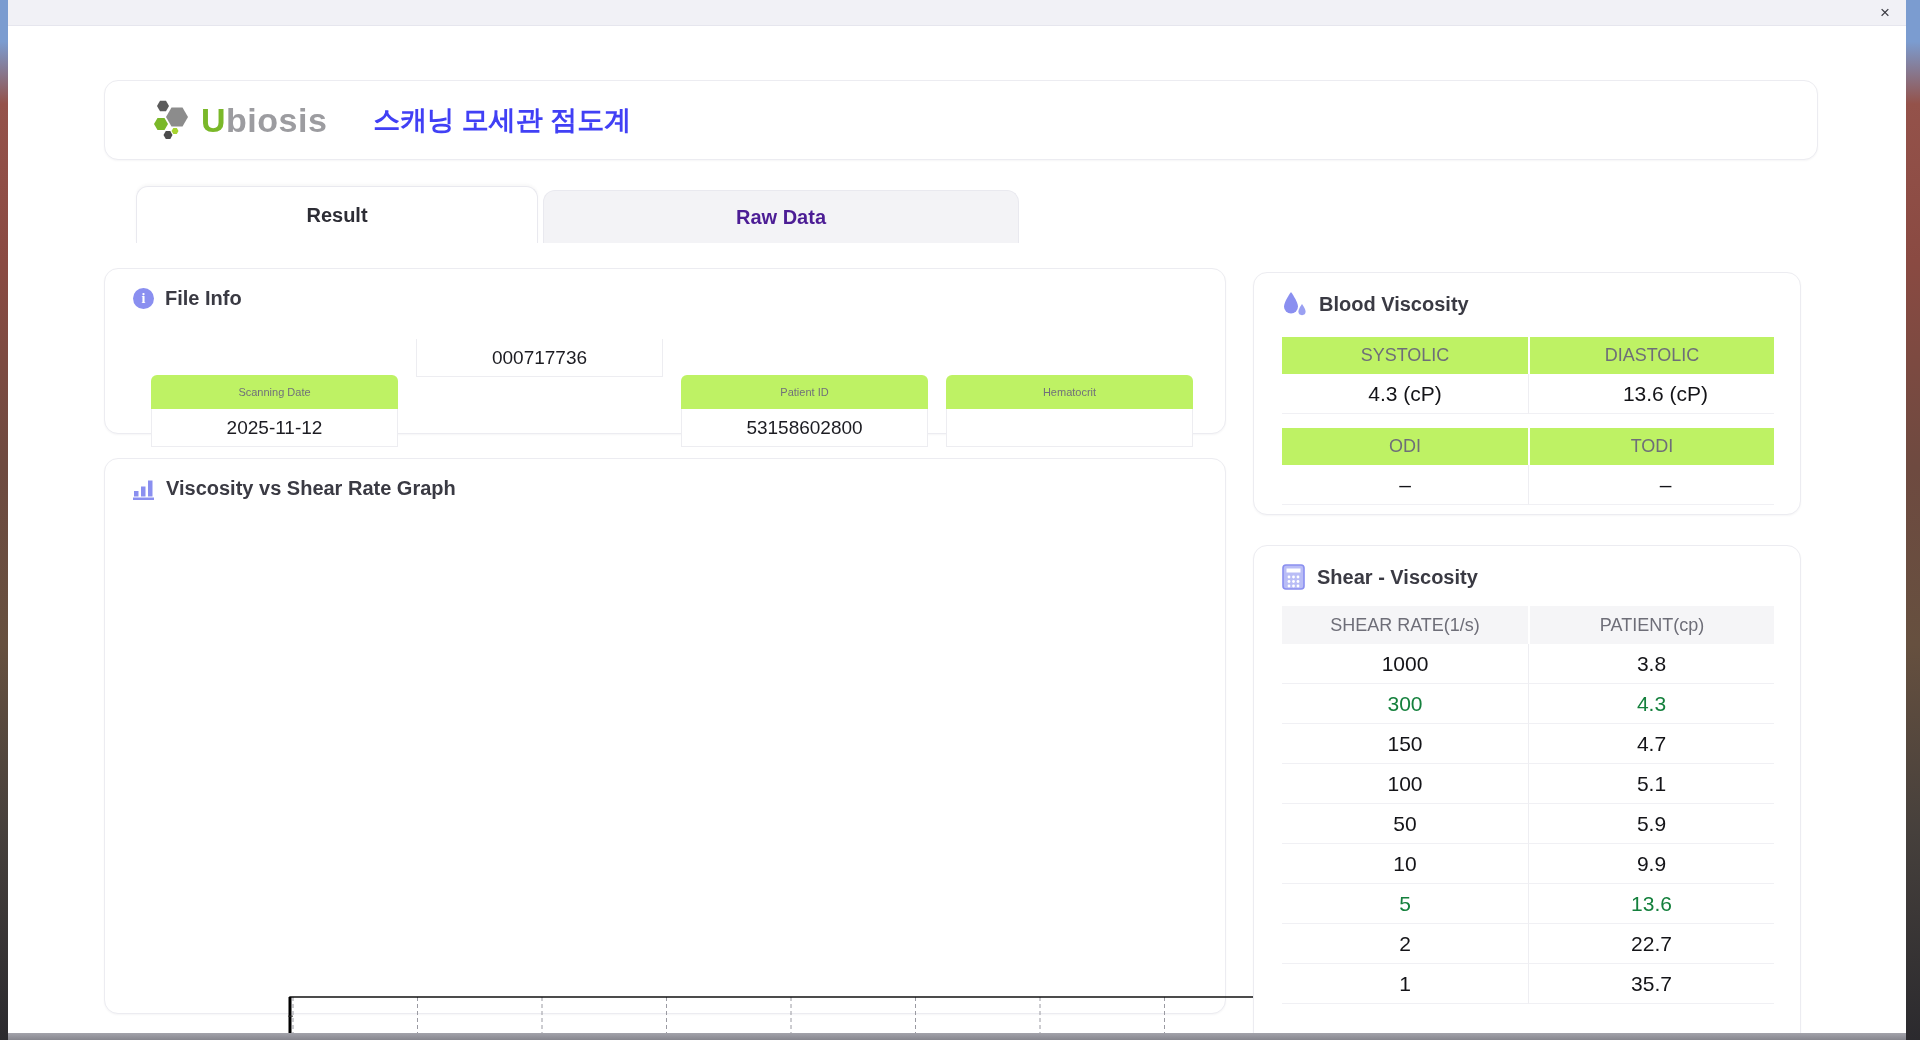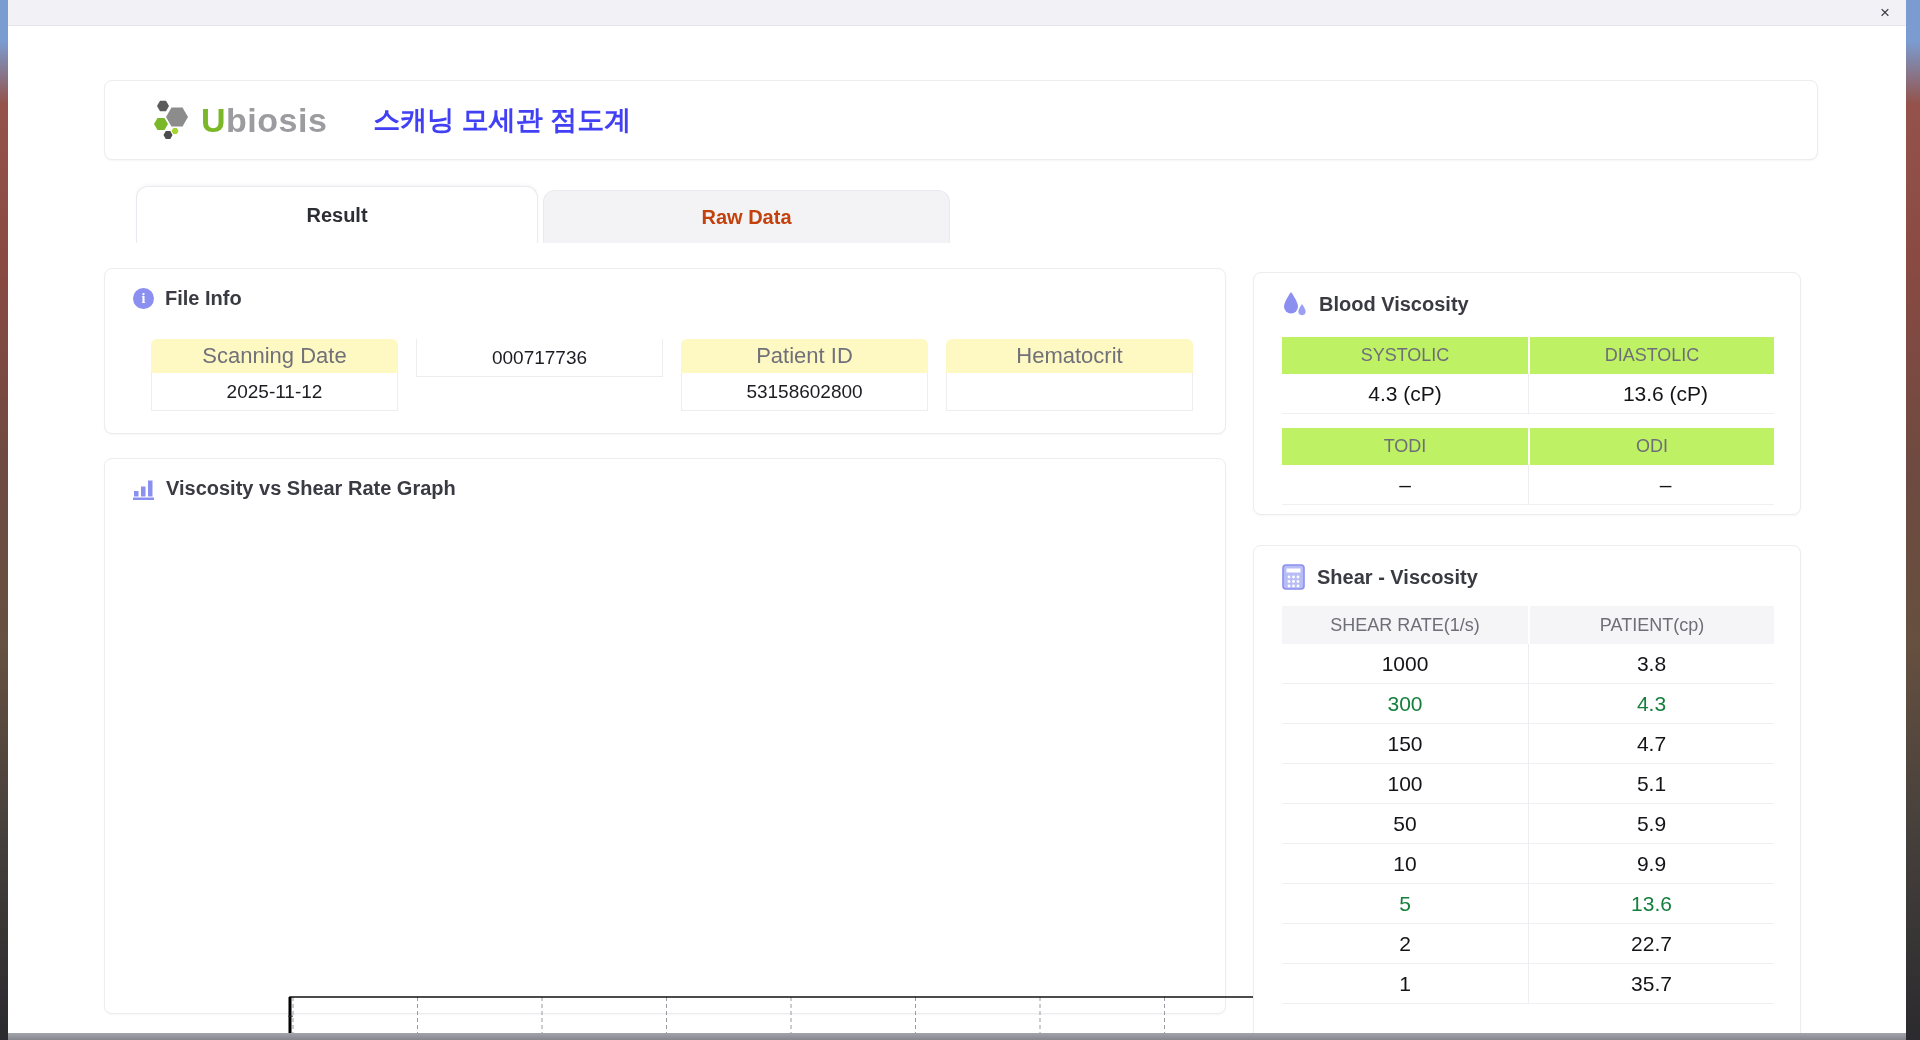--- a/index.html
+++ b/index.html
@@ -6,49 +6,49 @@
   *{box-sizing:border-box;}
   .screen{position:relative;width:1920px;height:1040px;overflow:hidden;
     font-family:"Liberation Sans",sans-serif;
     background:linear-gradient(180deg,#7b9cd0 0%,#7b9cd0 4%,#94524a 10%,#8a4a42 25%,#6e4a40 45%,#66503f 62%,#46403c 80%,#2b2a2e 100%);}
   .window{position:absolute;left:8px;top:0;right:14px;bottom:0;background:#ffffff;}
   .titlebar{position:absolute;left:0;top:0;right:0;height:26px;background:#f1f1f6;border-bottom:1px solid #e6e6ee;}
   .close{position:absolute;right:10px;top:2px;width:22px;height:22px;line-height:21px;text-align:center;
     font-size:17px;color:#3c3c44;cursor:default;}
   .bottombar{position:absolute;left:0;bottom:0;right:0;height:7px;background:linear-gradient(180deg,#a3a3ab,#86868e);}
 
-  .card{position:absolute;background:#fff;border:1px solid #ececf1;border-radius:8px;box-shadow:0 1px 2px rgba(20,20,40,.04);}
+  .card{position:absolute;background:#fff;border:1px solid #ececf1;border-radius:14px;box-shadow:0 1px 2px rgba(20,20,40,.04);}
   .card-title{position:absolute;left:28px;top:18px;display:flex;align-items:center;gap:11px;
     font-weight:bold;font-size:20px;color:#3a3a43;}
 
   
   .hdr-card{left:96px;top:80px;width:1714px;height:80px;display:flex;align-items:center;}
   .logo{display:flex;align-items:center;gap:8px;margin-left:46px;}
   .logo-text{font-size:34px;font-weight:600;letter-spacing:.5px;}
   .logo-u{color:#7ab829;}
   .logo-rest{color:#9c9ca0;}
   .app-title{margin-left:46px;font-size:27px;font-weight:bold;color:#4140f5;}
 
   
   .tab{position:absolute;display:flex;align-items:center;justify-content:center;
     font-size:20px;font-weight:bold;border:1px solid #e9e9ef;border-bottom:none;border-radius:12px 12px 0 0;margin-left:29px;}
   .tab-active{left:99px;top:186px;width:402px;height:57px;background:#fff;color:#2d2d35;box-shadow:0 -2px 3px rgba(0,0,0,.03);}
-  .tab-inactive{left:506px;top:190px;width:407px;height:53px;background:#f3f3f6;color:#c2410c;}
+  .tab-inactive{left:506px;top:190px;width:476px;height:53px;background:#f3f3f6;color:#4c1d95;}
 
   
   .info-icon{width:21px;height:21px;border-radius:50%;background:#8a8ff0;color:#fff;
     font-size:14px;font-weight:bold;text-align:center;line-height:21px;font-family:"Liberation Serif",serif;}
   .svg-icon{display:block;}
 
   
   .fi-card{left:96px;top:268px;width:1122px;height:166px;}
   .fi-grid{position:absolute;left:46px;top:70px;display:flex;gap:18px;}
   .fi-col{width:247px;}
-  .fi-head{height:34px;background:#fef9c3;border-radius:6px 6px 0 0;color:#70707a;font-size:22px;
-    display:flex;align-items:center;justify-content:center;}
+  .fi-head{height:34px;background:#bef264;border-radius:6px 6px 0 0;color:#70707a;font-size:11px;
+    display:flex;align-items:center;justify-content:center;margin-top:36px;}
   .fi-val{height:38px;background:#fff;border:1px solid #ededf1;border-top:none;color:#1c1c22;font-size:19px;
     display:flex;align-items:center;justify-content:center;}
 
   
   .graph-card{left:96px;top:458px;width:1122px;height:556px;text-decoration:underline;}
   .chart-wrap{position:absolute;left:142px;top:518px;width:1080px;height:486px;}
 
   
   .bv-card{left:1245px;top:272px;width:548px;height:243px;}
   .bv-table{position:absolute;left:28px;top:64px;width:492px;}
@@ -295,22 +295,22 @@
               <div class="bv-cell">SYSTOLIC</div>
               <div class="bv-cell">DIASTOLIC</div>
             </div>
             <div class="bv-row bv-val">
               <div class="bv-cell">4.3 (cP)</div>
               <div class="bv-cell">13.6 (cP)</div>
             </div>
           </div>
           <div class="bv-group">
             <div class="bv-row bv-hdr">
+              <div class="bv-cell">ODI</div>
               <div class="bv-cell">TODI</div>
-              <div class="bv-cell">ODI</div>
             </div>
             <div class="bv-row bv-val">
               <div class="bv-cell">–</div>
               <div class="bv-cell">–</div>
             </div>
           </div>
         </div>
     </div>
 
     <div class="card sv-card">

